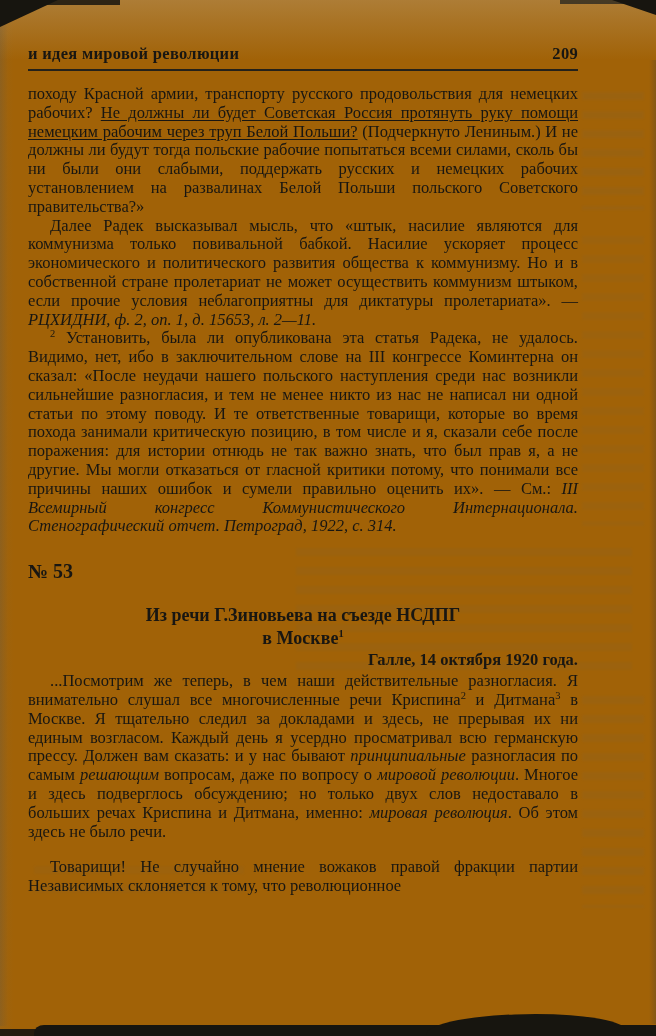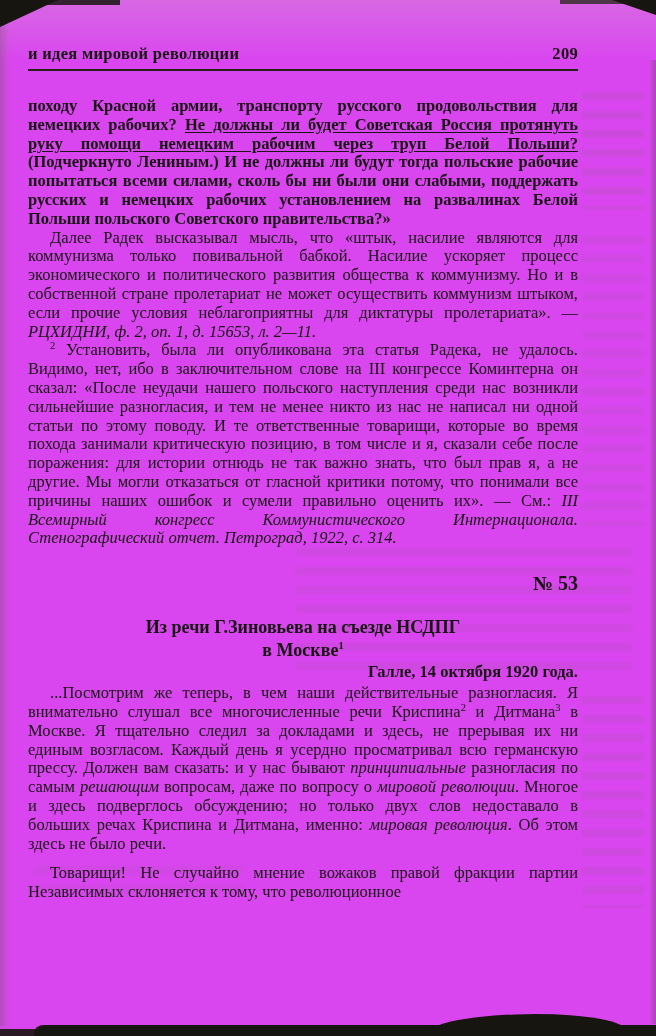--- a/index.html
+++ b/index.html
@@ -1,17 +1,17 @@
 <!DOCTYPE html>
 <html><head>
 <meta charset="utf-8">
 <style>
   html,body{margin:0;padding:0;}
   body{width:656px;height:1036px;background:#d8d5cd;font-family:"Liberation Serif", serif;}
-  .page{position:relative;width:656px;height:1036px;background:#d946ef;overflow:hidden;color:#181612;}
+  .page{position:relative;width:656px;height:1036px;background:#a16207;overflow:hidden;color:#181612;}
   .page::before{content:"";position:absolute;inset:0;background:linear-gradient(to bottom, rgba(210,205,192,.25), rgba(255,255,255,0) 60px),linear-gradient(to right, rgba(120,112,98,.12), rgba(0,0,0,0) 14px);pointer-events:none;}
 
   
   .corner-tl{position:absolute;top:0;left:0;width:58px;height:27px;background:#17150f;clip-path:polygon(0 0,100% 0,0 100%);}
   .corner-tl2{position:absolute;top:0;left:0;width:120px;height:5px;background:#17150f;opacity:.85;}
   .corner-tr{position:absolute;top:0;right:0;width:44px;height:15px;background:#17150f;clip-path:polygon(0 0,100% 0,100% 100%);}
   .top-strip{position:absolute;top:0;left:560px;right:0;height:4px;background:#2c2920;opacity:.8;}
   .bottom-band{position:absolute;left:34px;right:0;bottom:0;height:11px;background:#17150f;border-radius:10px 0 0 0/8px 0 0 0;}
   .bottom-blob{position:absolute;right:30px;bottom:0;width:200px;height:22px;background:#17150f;border-radius:55% 45% 0 0/95% 75% 0 0;}
   .bottom-left-mark{position:absolute;left:0;bottom:0;width:46px;height:7px;background:#17150f;opacity:.9;}
@@ -24,30 +24,30 @@
   .g2{left:582px;top:236px;width:62px;height:290px;opacity:.40;}
   .g3{left:296px;top:548px;width:336px;height:122px;opacity:.45;}
   .g4{left:582px;top:696px;width:62px;height:212px;opacity:.50;}
   .g5{left:34px;top:866px;width:210px;height:28px;opacity:.35;}
 
   
   .content{position:absolute;left:28px;right:78px;top:44px;}
   .running-head{display:flex;justify-content:space-between;align-items:baseline;font-weight:bold;font-size:16.5px;letter-spacing:.3px;}
   .head-rule{border-bottom:2px solid #24211a;margin-top:5px;}
   .para{margin:0;font-size:16.5px;line-height:18.8px;text-align:justify;}
-  .first{margin-top:26px;font-weight:bold;}
+  .first{margin-top:14px;}
   .indent{text-indent:22px;}
   .u{text-decoration:underline;text-underline-offset:2px;}
   .i{font-style:italic;}
   sup{font-size:10.5px;line-height:0;vertical-align:super;}
-  .doc-number{margin-top:24px;text-align:right;font-weight:bold;font-size:20px;}
+  .doc-number{margin-top:24px;text-align:left;font-weight:bold;font-size:20px;}
   .doc-title{margin-top:21px;text-align:center;font-weight:bold;font-size:18px;line-height:23px;}
   .dateline{text-align:right;font-weight:bold;font-size:16.5px;}
   .p-speech{margin-top:2px;}
-  .p-final{margin-top:11px;}
+  .p-final{margin-top:17px;}
 </style>
 </head>
 <body>
 
 <div class="page">
 
   <div class="ghost g1"></div>
   <div class="ghost g2"></div>
   <div class="ghost g3"></div>
   <div class="ghost g4"></div>

